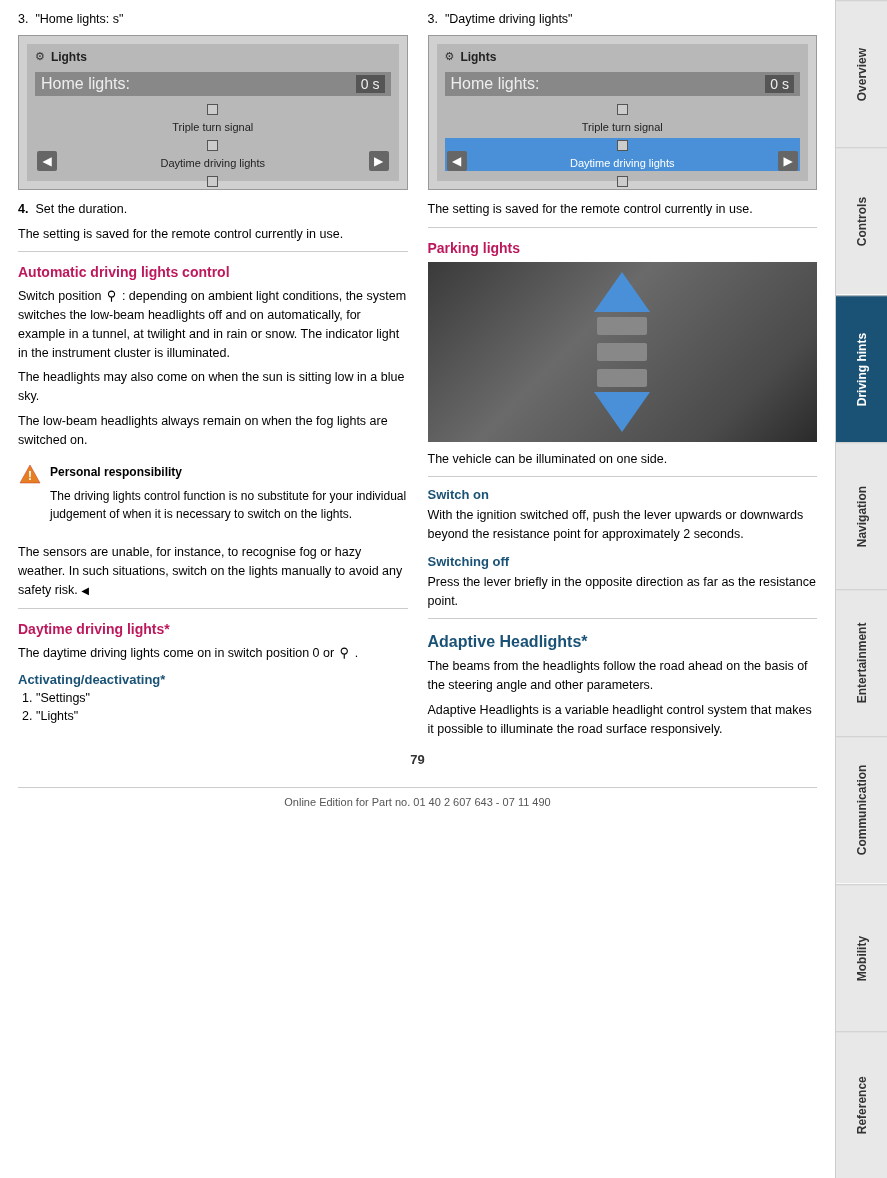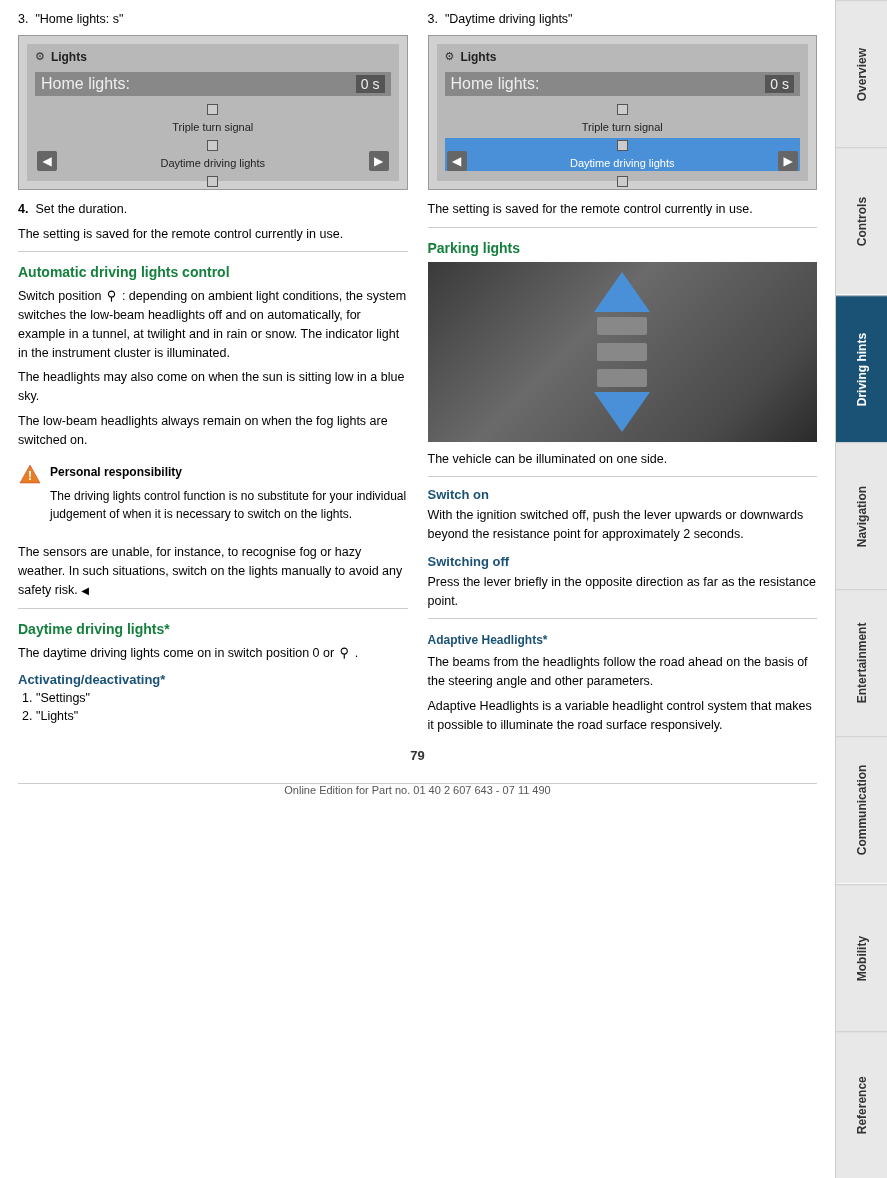--- a/index.html
+++ b/index.html
@@ -60,35 +60,35 @@
     }
 
     .col-right {
       flex: 1;
     }
 
     
     h2.section-heading {
       font-size: 14px;
       font-weight: bold;
-      color: #15803d;
+      color: #be185d;
       margin-bottom: 6px;
       margin-top: 12px;
     }
 
     h2.sub-heading {
       font-size: 13px;
       font-weight: bold;
       color: #1a5276;
       margin-bottom: 4px;
       margin-top: 10px;
     }
 
     h1.big-heading {
-      font-size: 12px;
+      font-size: 16px;
       font-weight: bold;
       color: #1a5276;
       margin-top: 14px;
       margin-bottom: 6px;
     }
 
     p {
       font-size: 12.5px;
       line-height: 1.5;
       margin-bottom: 6px;
@@ -298,20 +298,21 @@
       border-radius: 2px;
     }
 
     
     .footer {
       text-align: center;
       font-size: 11px;
       color: #555;
       margin-top: 20px;
       border-top: 1px solid #ccc;
+      padding-top: 8px;
     }
 
     .page-number {
       font-size: 13px;
       font-weight: bold;
       color: #333;
       text-align: center;
       margin-top: 8px;
     }
 

